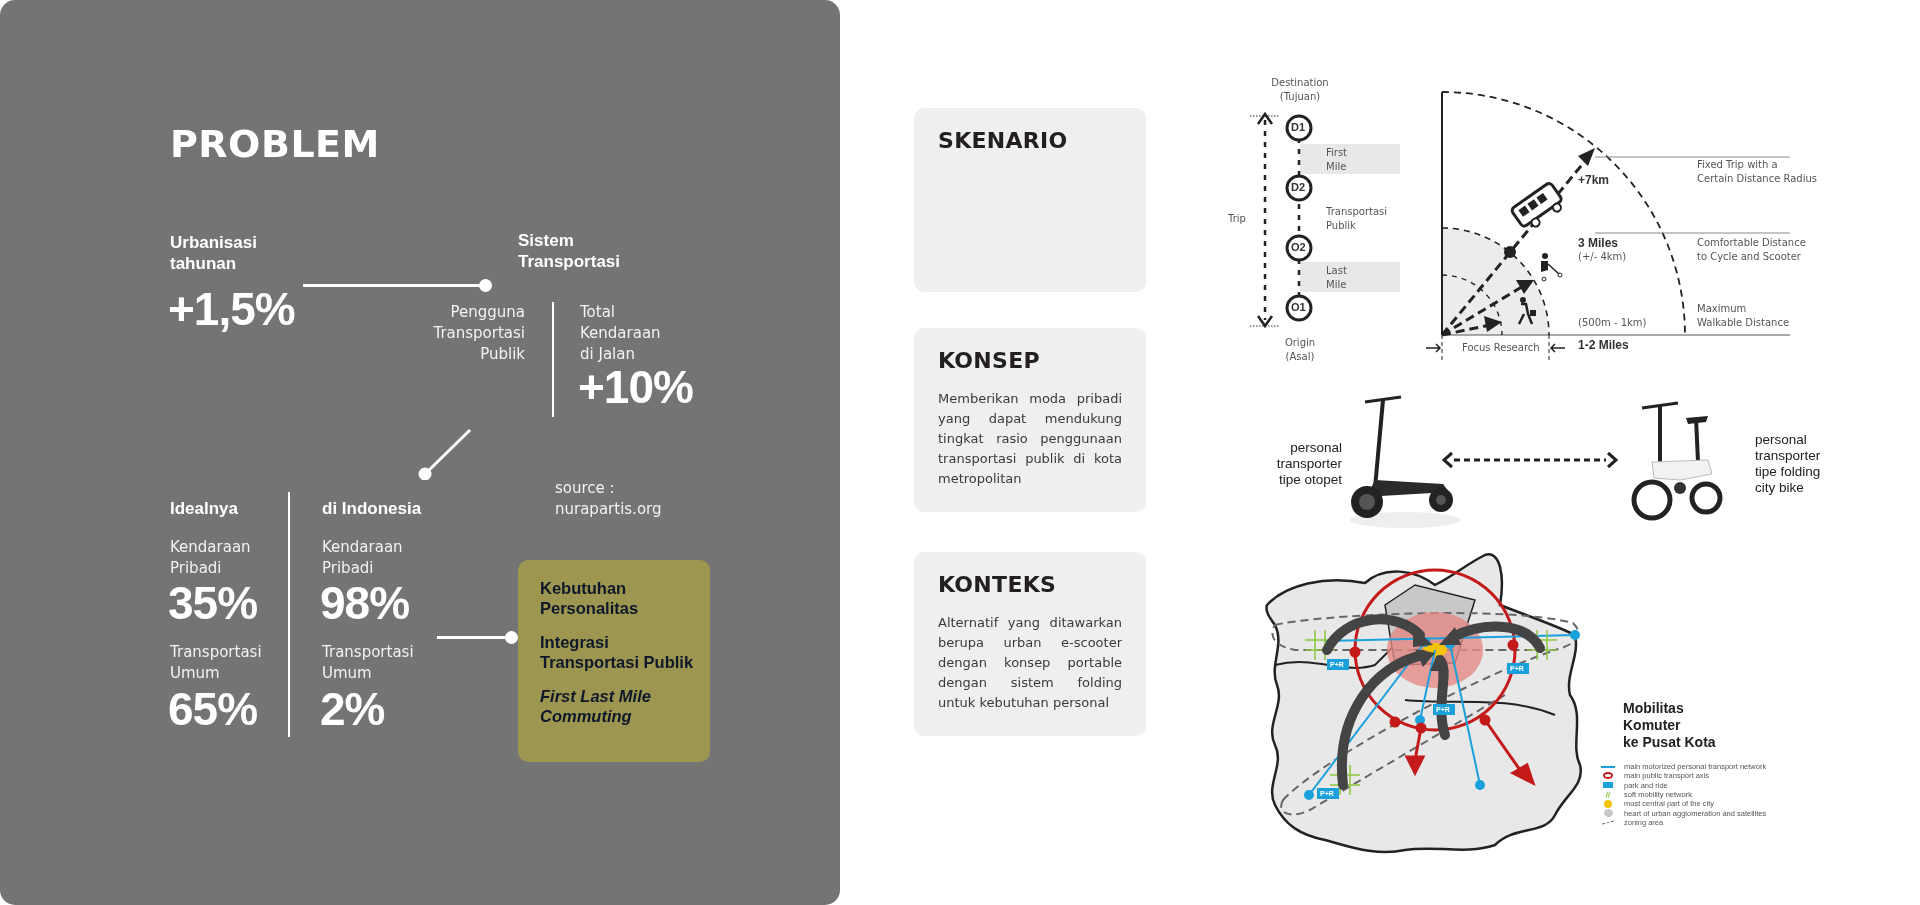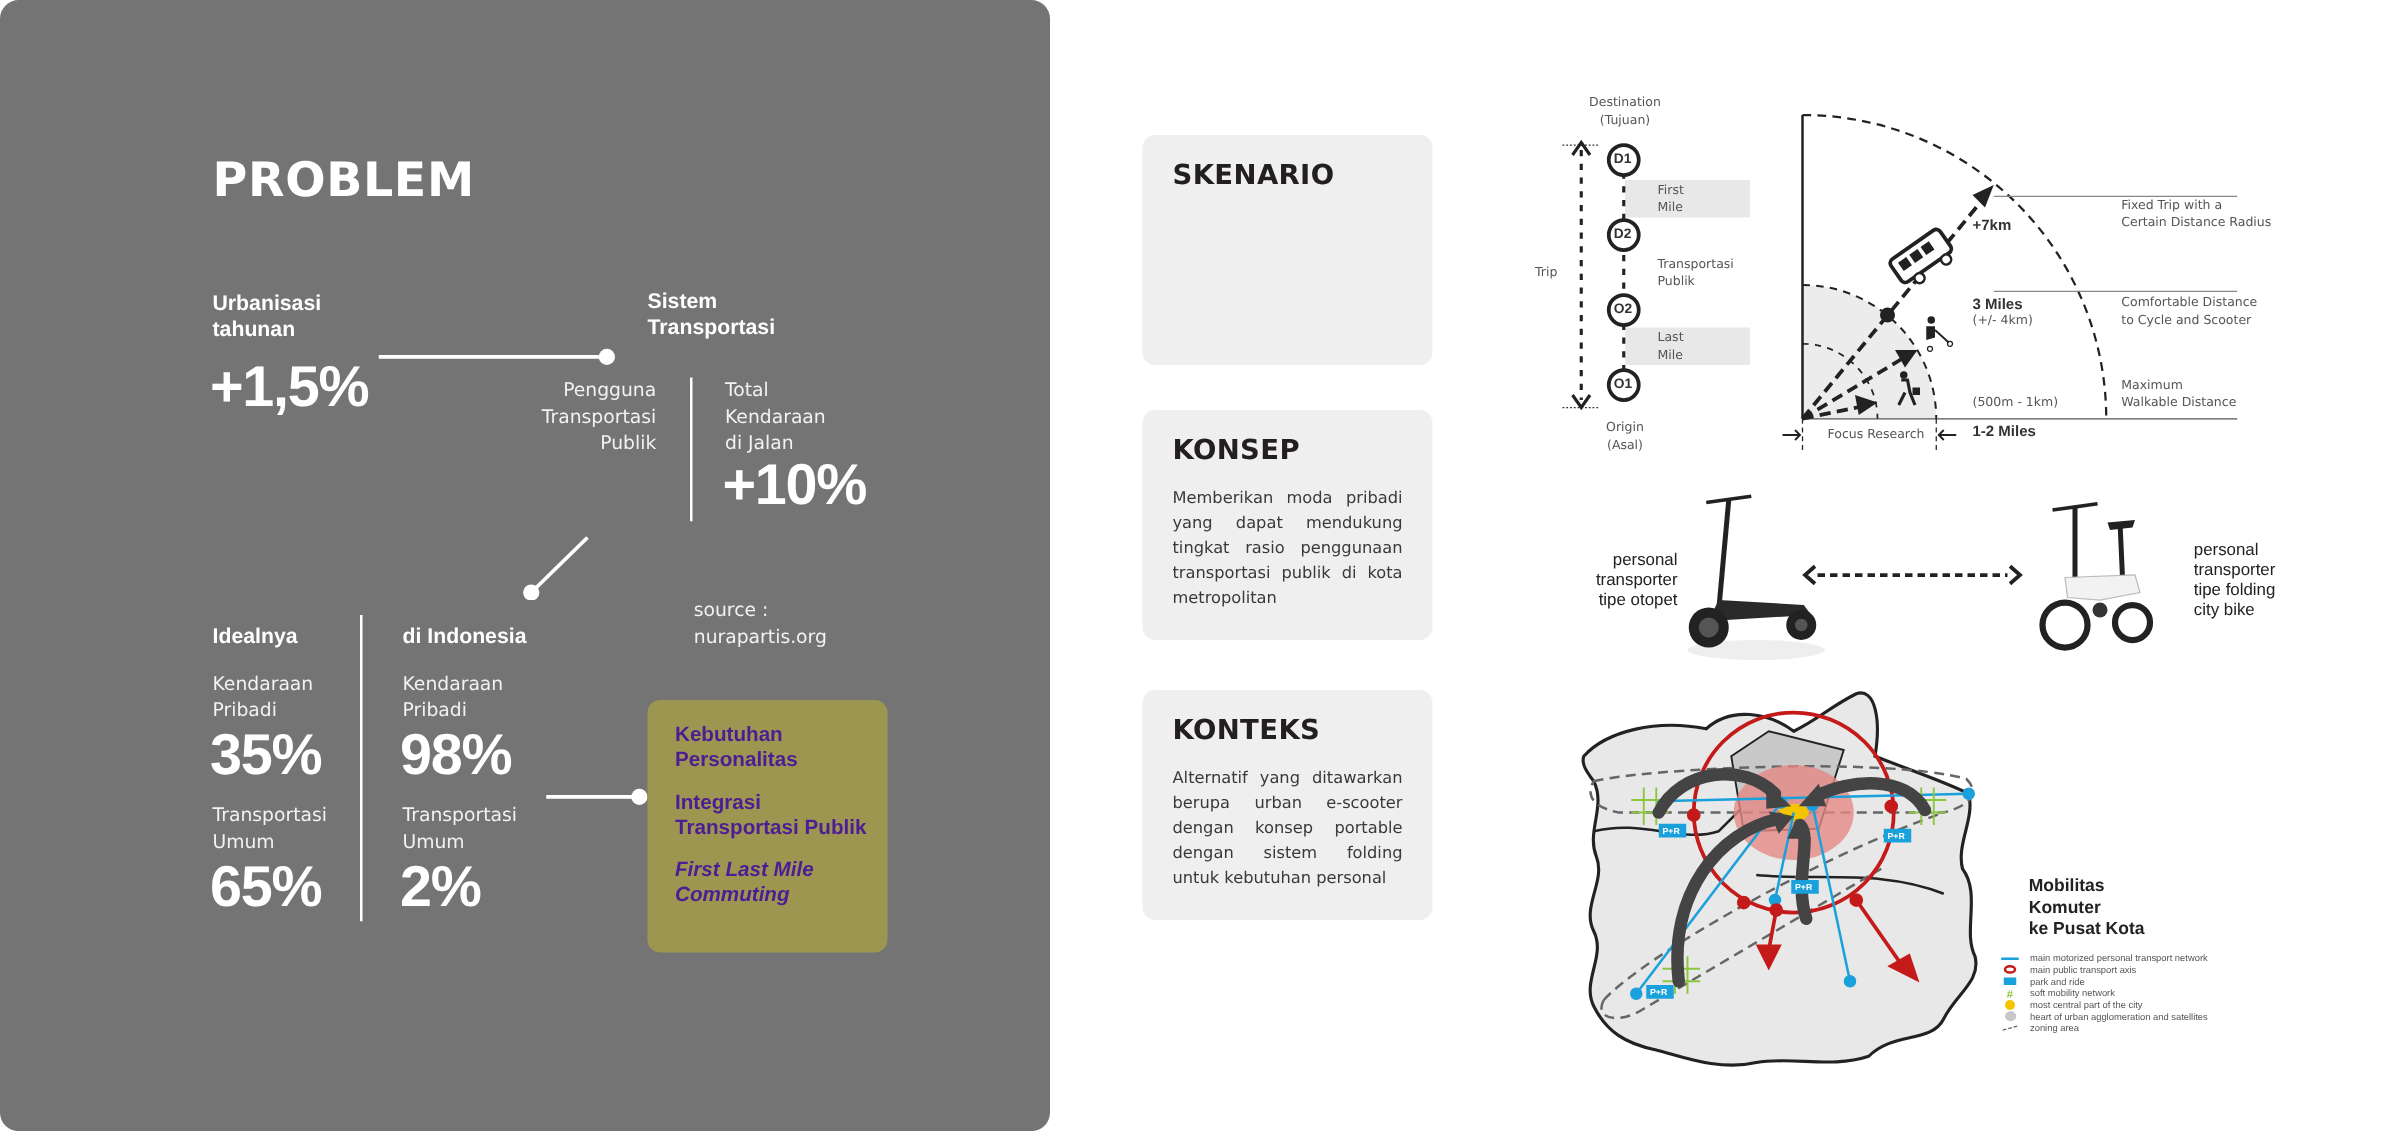--- a/index.html
+++ b/index.html
@@ -10,21 +10,21 @@
   .left-panel { position: absolute; left: 0; top: 0; width: 840px; height: 905px; background: #747474; color: #ffffff; border-radius: 15px; }
   .abs { position: absolute; }
   .problem-title { left: 170px; top: 122px; font-size: 38px; font-weight: bold; letter-spacing: 0.5px; font-family: "DejaVu Sans", sans-serif; }
   .bold-label { font-weight: bold; font-size: 17px; line-height: 21px; }
   .light-label { font-family: "DejaVu Sans", sans-serif; font-size: 15px; line-height: 21px; font-weight: normal; color: #f2f2f2; }
   .big-num { font-weight: bold; font-size: 46px; line-height: 50px; letter-spacing: -1px; }
   .line-h { background: #ffffff; height: 3px; }
   .dot { width: 13px; height: 13px; border-radius: 50%; background: #ffffff; }
   .line-v { background: #ffffff; width: 2px; }
   .olive-box { left: 518px; top: 560px; width: 192px; height: 202px; background: #9c9650; border-radius: 10px; padding: 18px 0 0 22px; }
-  .olive-box .item { font-weight: bold; font-size: 16.5px; line-height: 20px; margin-bottom: 14px; color: #4c1d95; }
+  .olive-box .item { font-weight: bold; font-size: 16.5px; line-height: 20px; margin-bottom: 14px; color: #0f172a; }
   .olive-box .item.italic { font-style: italic; }
 
   
   .card { position: absolute; left: 914px; width: 232px; background: #efefef; border-radius: 10px; padding: 20px 24px; }
   .card-title { font-family: "DejaVu Sans", sans-serif; font-weight: bold; font-size: 22px; color: #231f20; margin-bottom: 16px; letter-spacing: 0.3px; }
   .card-body { font-family: "DejaVu Sans", sans-serif; font-size: 13px; line-height: 20px; color: #3a3a3a; text-align: justify; }
 
   
   .dtext { position: absolute; font-family: "DejaVu Sans", sans-serif; font-size: 10px; line-height: 14px; color: #555; }
   .dbold { position: absolute; font-family: "Liberation Sans", sans-serif; font-size: 12px; font-weight: bold; color: #333; }

